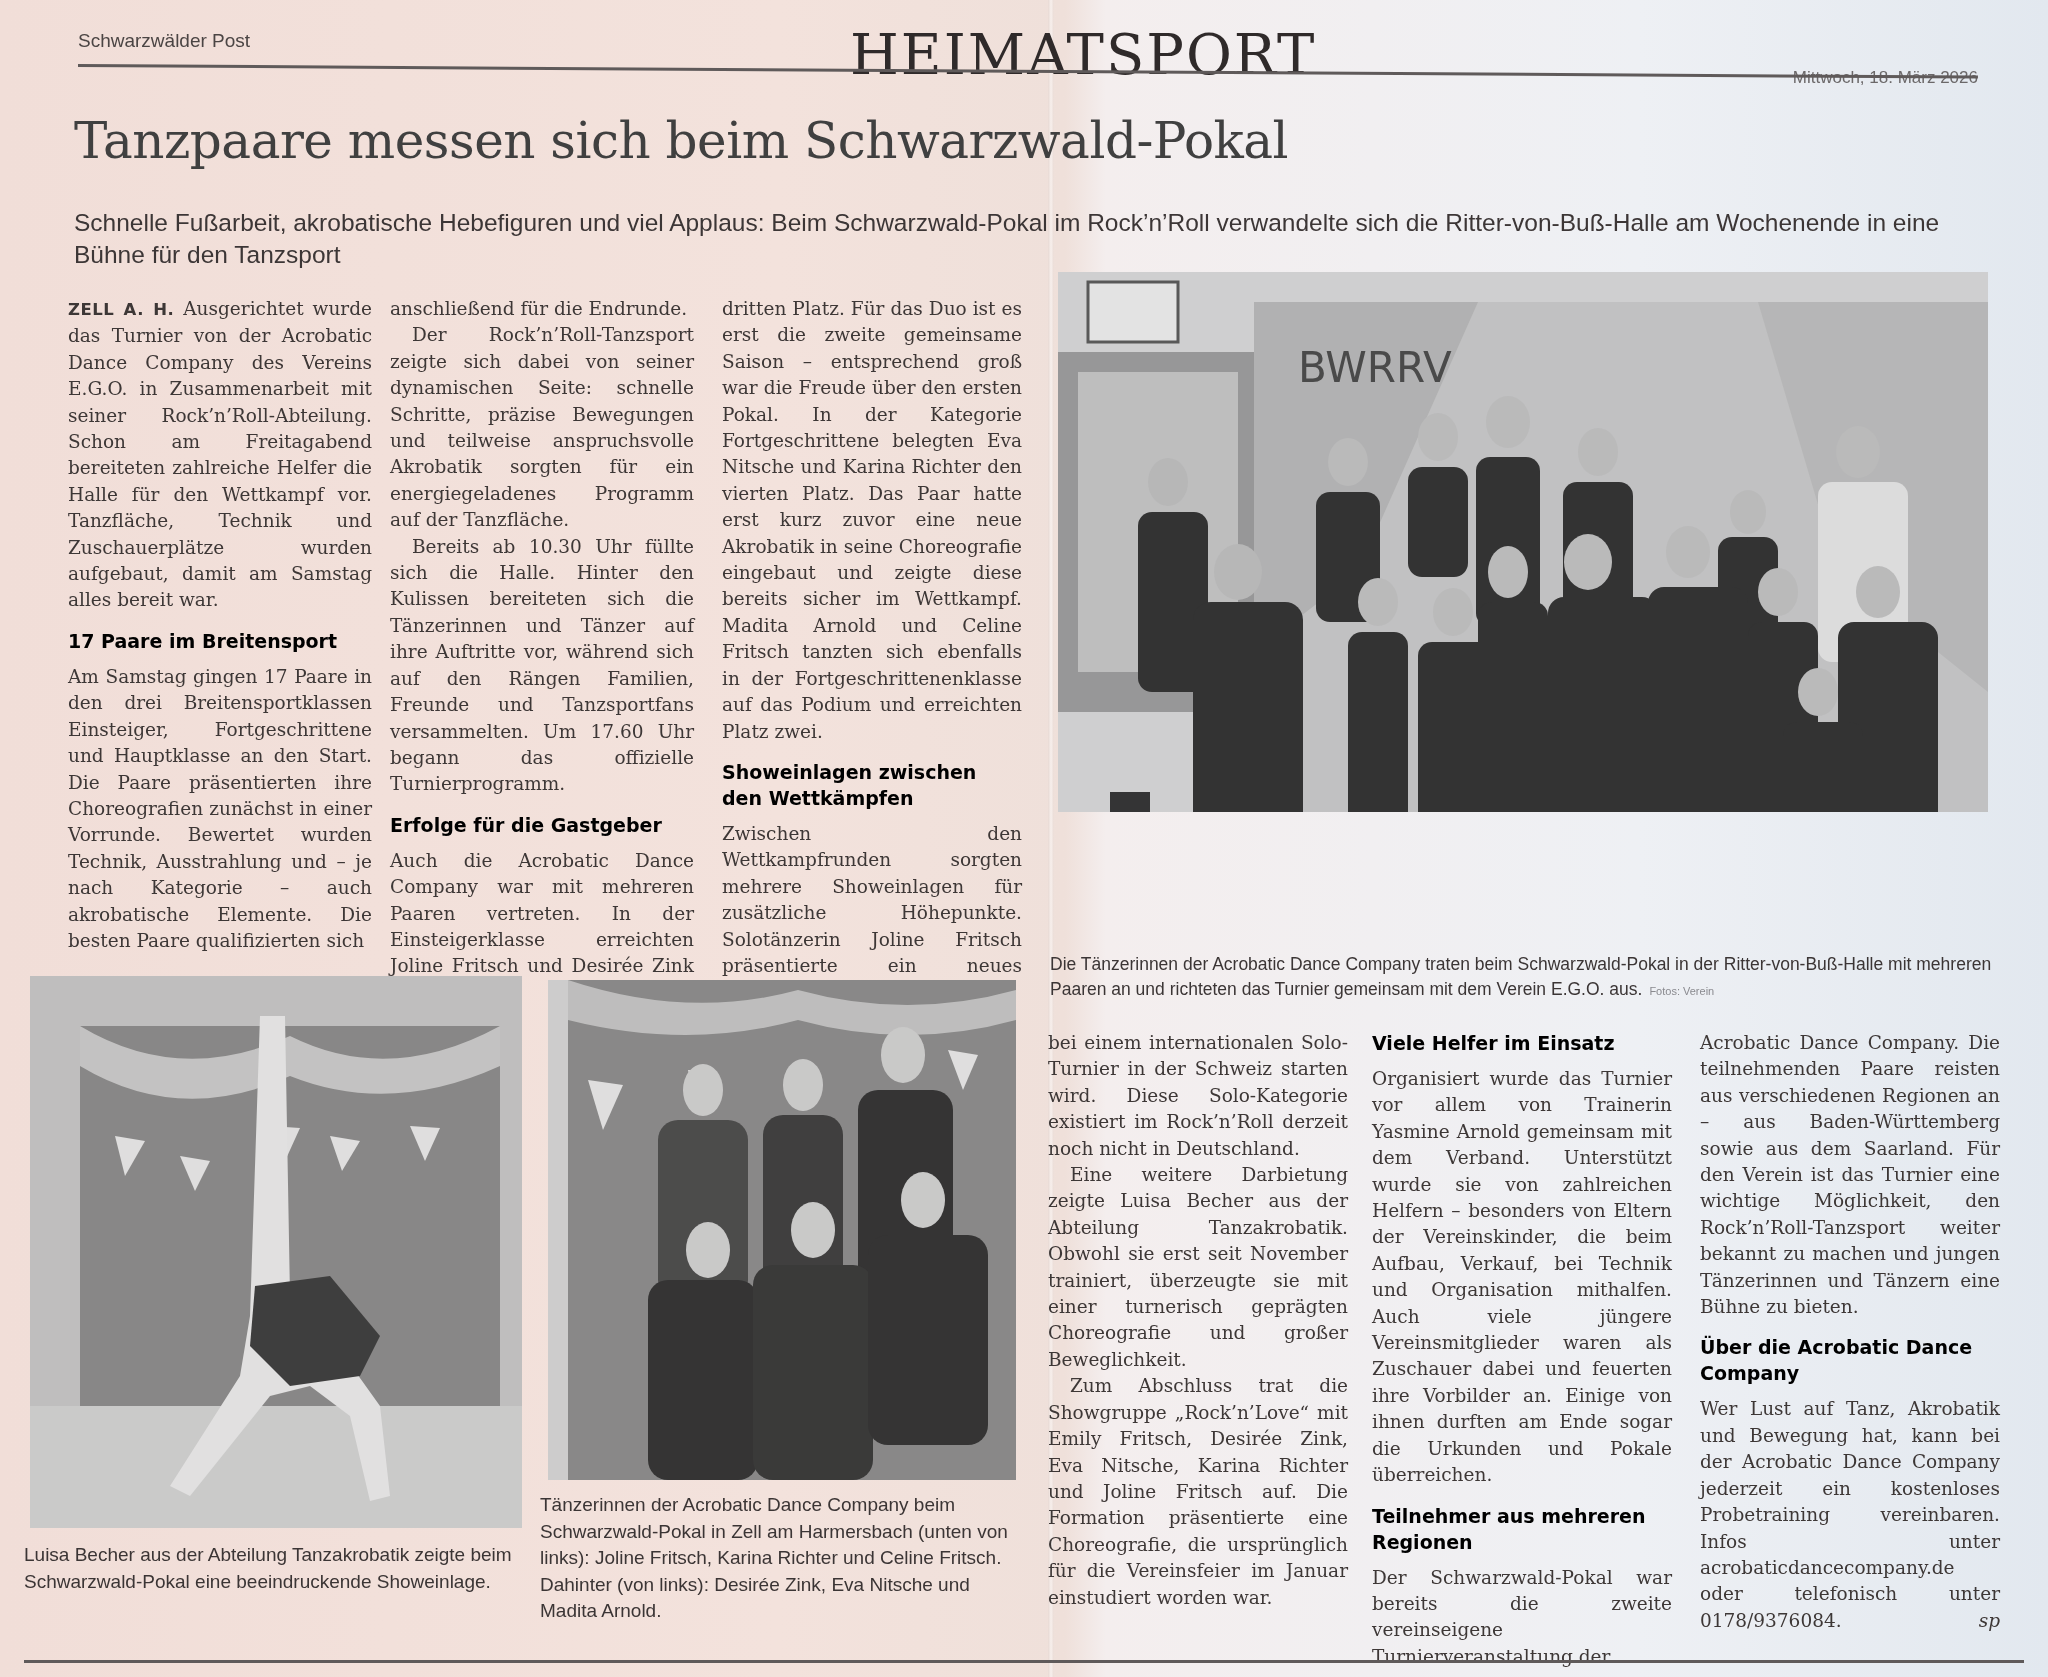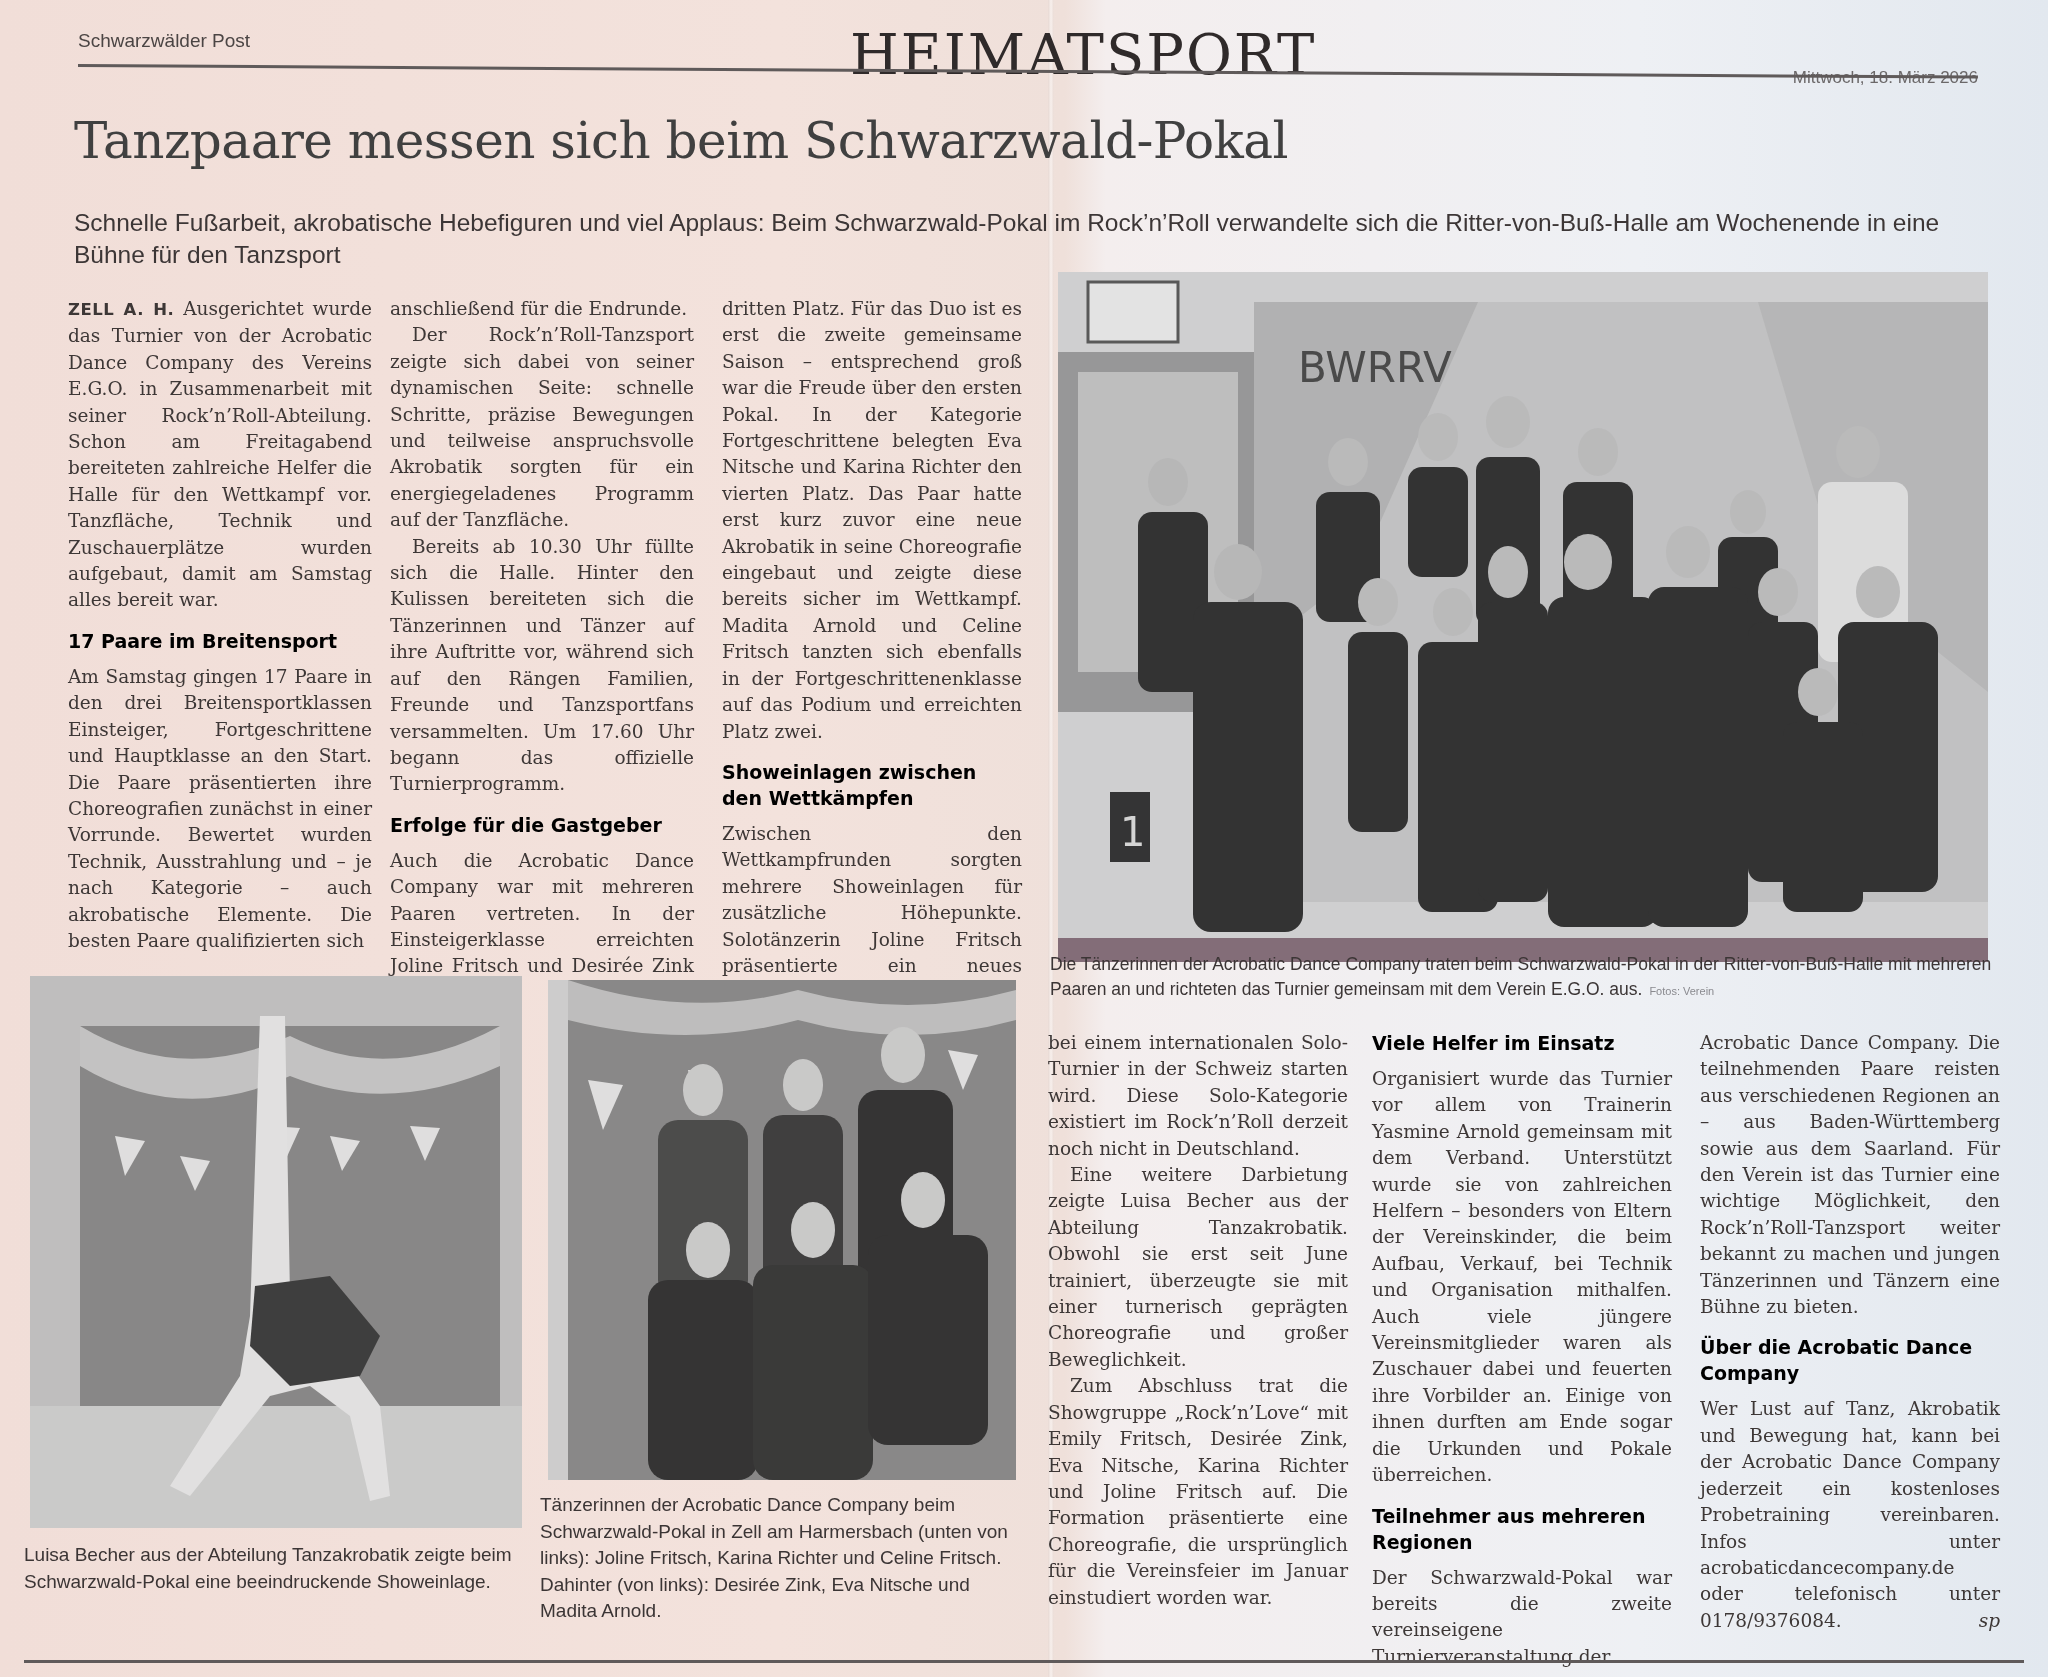--- a/index.html
+++ b/index.html
@@ -85,21 +85,21 @@
   <h3>Erfolge für die Gastgeber</h3>
   <p>Auch die Acrobatic Dance Company war mit mehreren Paaren vertreten. In der Einsteigerklasse erreichten Joline Fritsch und Desirée Zink den</p>
 </div>
 
 <div class="col" style="left:722px; top:296px; width:300px;">
   <p>dritten Platz. Für das Duo ist es erst die zweite gemeinsame Saison – entsprechend groß war die Freude über den ersten Pokal. In der Kategorie Fortgeschrittene belegten Eva Nitsche und Karina Richter den vierten Platz. Das Paar hatte erst kurz zuvor eine neue Akrobatik in seine Choreografie eingebaut und zeigte diese bereits sicher im Wettkampf. Madita Arnold und Celine Fritsch tanzten sich ebenfalls in der Fortgeschrittenenklasse auf das Podium und erreichten Platz zwei.</p>
   <h3>Showeinlagen zwischen den Wettkämpfen</h3>
   <p>Zwischen den Wettkampfrunden sorgten mehrere Showeinlagen für zusätzliche Höhepunkte. Solotänzerin Joline Fritsch präsentierte ein neues Programm, mit dem sie bald</p>
 </div>
 
-<div class="photo" style="left:1058px; top:272px; width:930px; height:690px; background:#ec4899;">
+<div class="photo" style="left:1058px; top:272px; width:930px; height:540px; background:#ec4899;">
   <svg width="930" height="666" viewBox="0 0 930 666">
     <rect x="0" y="0" width="930" height="666" fill="#d8d8da"></rect>
     <rect x="0" y="80" width="200" height="360" fill="#9a9a9c"></rect>
     <rect x="20" y="100" width="160" height="300" fill="#c5c5c7"></rect>
     <rect x="30" y="10" width="90" height="60" fill="#eeeeee" stroke="#555" stroke-width="3"></rect>
     <rect x="196" y="30" width="734" height="600" fill="#c8c8cc"></rect>
     <polygon points="196,30 420,30 300,300 196,380" fill="#b6b6bb"></polygon>
     <polygon points="700,30 930,30 930,420 780,300" fill="#bcbcc0"></polygon>
     <text x="240" y="110" font-family="DejaVu Sans, sans-serif" font-size="42" fill="#444">BWRRV</text>
     <rect x="52" y="520" width="40" height="70" fill="#2c2c2e"></rect>
@@ -186,21 +186,21 @@
         <rect x="205" y="285" width="120" height="215" rx="20" fill="#36312f"></rect>
       <ellipse cx="375" cy="220" rx="22" ry="28" fill="#d5d0ce"></ellipse>
         <rect x="320" y="255" width="120" height="210" rx="20" fill="#2f2b2a"></rect>
     </g>
   </svg>
 </div>
 <div class="caption" style="left:540px; top:1492px; width:480px;">Tänzerinnen der Acrobatic Dance Company beim Schwarzwald-Pokal in Zell am Harmersbach (unten von links): Joline Fritsch, Karina Richter und Celine Fritsch. Dahinter (von links): Desirée Zink, Eva Nitsche und Madita Arnold.</div>
 
 <div class="col" style="left:1048px; top:1030px; width:300px;">
   <p>bei einem internationalen Solo-Turnier in der Schweiz starten wird. Diese Solo-Kategorie existiert im Rock’n’Roll derzeit noch nicht in Deutschland.</p>
-  <p class="indent">Eine weitere Darbietung zeigte Luisa Becher aus der Abteilung Tanzakrobatik. Obwohl sie erst seit June trainiert, überzeugte sie mit einer turnerisch geprägten Choreografie und großer Beweglichkeit.</p>
+  <p class="indent">Eine weitere Darbietung zeigte Luisa Becher aus der Abteilung Tanzakrobatik. Obwohl sie erst seit November trainiert, überzeugte sie mit einer turnerisch geprägten Choreografie und großer Beweglichkeit.</p>
   <p class="indent">Zum Abschluss trat die Showgruppe „Rock’n’Love“ mit Emily Fritsch, Desirée Zink, Eva Nitsche, Karina Richter und Joline Fritsch auf. Die Formation präsentierte eine Choreografie, die ursprünglich für die Vereinsfeier im Januar einstudiert worden war.</p>
 </div>
 
 <div class="col" style="left:1372px; top:1030px; width:300px;">
   <h3 style="margin-top:0;">Viele Helfer im Einsatz</h3>
   <p>Organisiert wurde das Turnier vor allem von Trainerin Yasmine Arnold gemeinsam mit dem Verband. Unterstützt wurde sie von zahlreichen Helfern – besonders von Eltern der Vereinskinder, die beim Aufbau, Verkauf, bei Technik und Organisation mithalfen. Auch viele jüngere Vereinsmitglieder waren als Zuschauer dabei und feuerten ihre Vorbilder an. Einige von ihnen durften am Ende sogar die Urkunden und Pokale überreichen.</p>
   <h3>Teilnehmer aus mehreren Regionen</h3>
   <p>Der Schwarzwald-Pokal war bereits die zweite vereinseigene Turnierveranstaltung der</p>
 </div>
 

